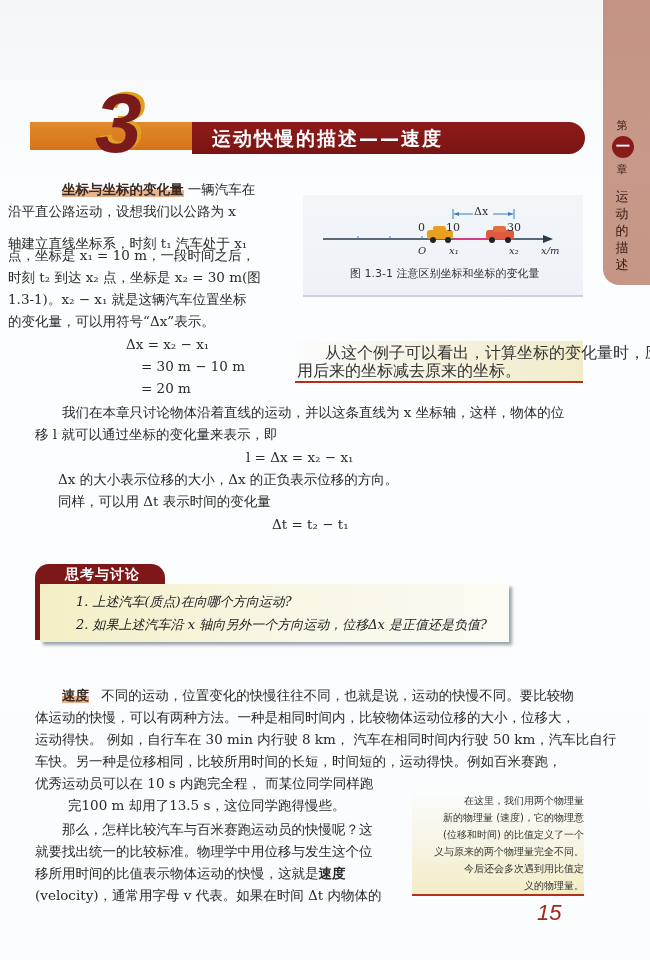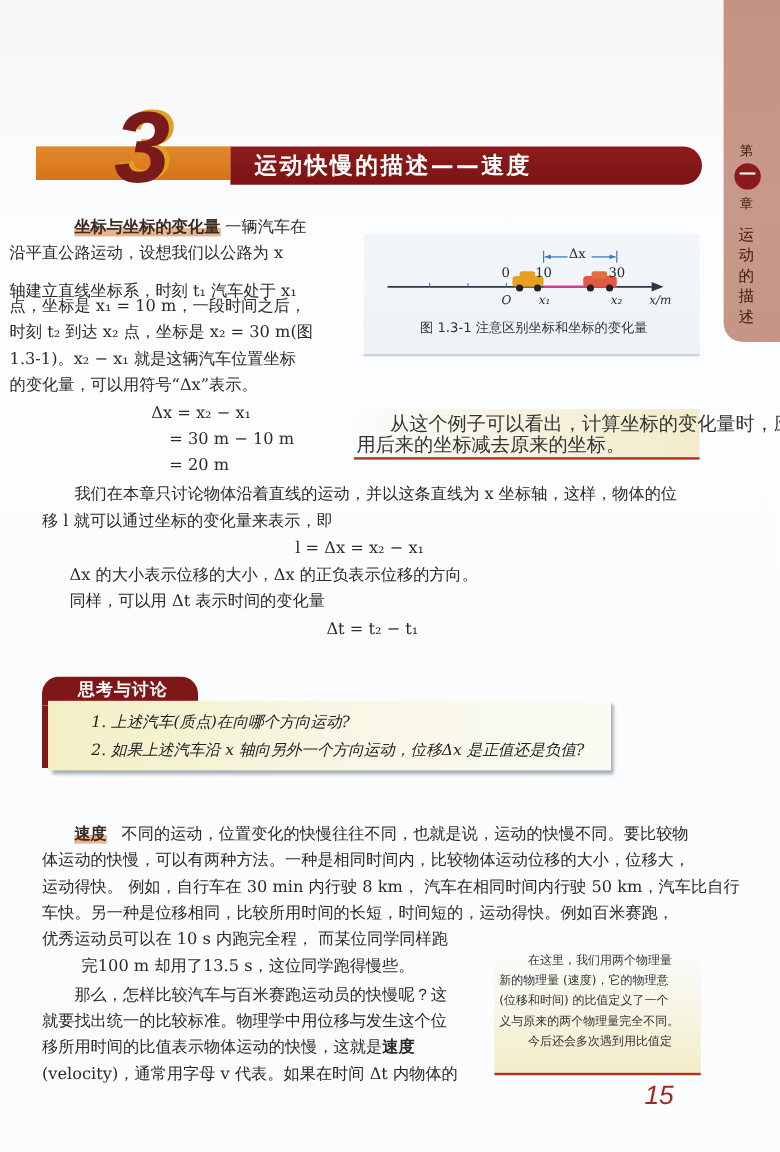--- a/index.html
+++ b/index.html
@@ -69,21 +69,21 @@
     border-bottom:2px solid #b5301a;
     font-family:"DejaVu Sans", sans-serif; font-size:16px; color:#333; line-height:19px;
   }
   .note1 .l1 { position:absolute; left:30px; top:2px; white-space:nowrap; }
   .note1 .l2 { position:absolute; left:2px; top:20px; white-space:nowrap; }
 
   .note2 {
     position:absolute; left:412px; top:792px; width:172px; height:102px;
     background:linear-gradient(180deg,#fbfcfd 0%, #f6f3df 60%, #f3edc6 100%);
     border-bottom:2px solid #b5301a;
-    font-family:"DejaVu Sans", sans-serif; font-size:10px; color:#333; line-height:17px;
+    font-family:"DejaVu Sans", sans-serif; font-size:10px; color:#333; line-height:17px;text-align:right;
   }
   .note2 div { white-space:nowrap; padding-left:4px; }
   .note2 .ind { padding-left:28px; }
 
   
   .disc-tab {
     position:absolute; left:35px; top:564px; width:130px; height:24px;
     background:#7e1717; border-top-left-radius:14px; border-top-right-radius:14px;
   }
   .disc-tab span { position:absolute; left:30px; top:2px; color:#fff; font-weight:bold; font-size:14px; font-family:"DejaVu Sans", sans-serif; letter-spacing:1px; }
@@ -201,15 +201,16 @@
   <span>移所用时间的比值表示物体运动的快慢，这就是</span><b>速度</b>
 </div>
 <div class="txt" style="left:35px;top:884px;">(velocity)，通常用字母 v 代表。如果在时间 Δt 内物体的</div>
 
 <div class="note2">
   <div class="ind">在这里，我们用两个物理量</div>
   <div>新的物理量 (速度)，它的物理意</div>
   <div>(位移和时间) 的比值定义了一个</div>
   <div>义与原来的两个物理量完全不同。</div>
   <div class="ind">今后还会多次遇到用比值定</div>
+  <div>义的物理量。</div>
 </div>
 
 <div class="page-num">15</div>
 
 </body></html>

